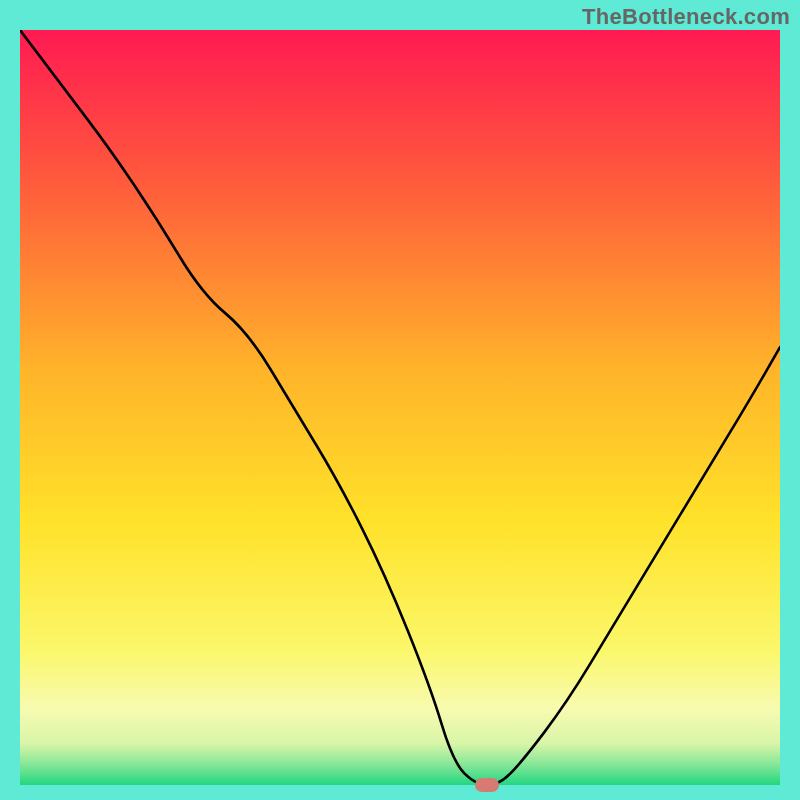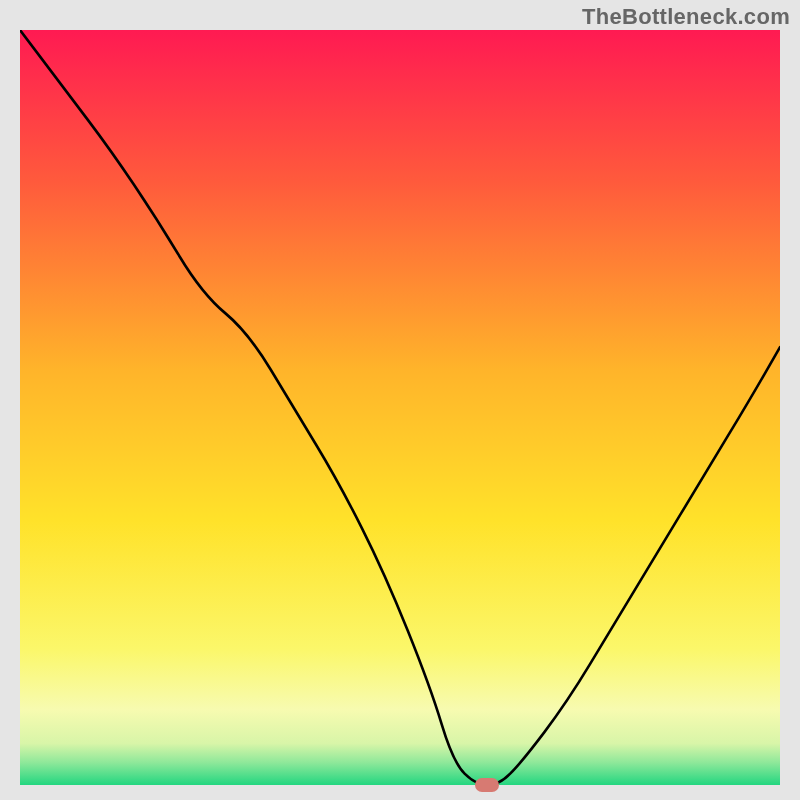--- a/index.html
+++ b/index.html
@@ -8,21 +8,21 @@
     width: 800px;
     height: 800px;
     background: #000;
     font-family: Arial, Helvetica, sans-serif;
     overflow: hidden;
   }
   .frame {
     position: relative;
     width: 800px;
     height: 800px;
-    background: #e5e5e5;
+    background: #5eead4;
   }
   .watermark {
     position: absolute;
     top: 4px;
     right: 10px;
     color: #666;
     font-size: 22px;
     font-weight: 600;
     letter-spacing: 0.3px;
     z-index: 5;

